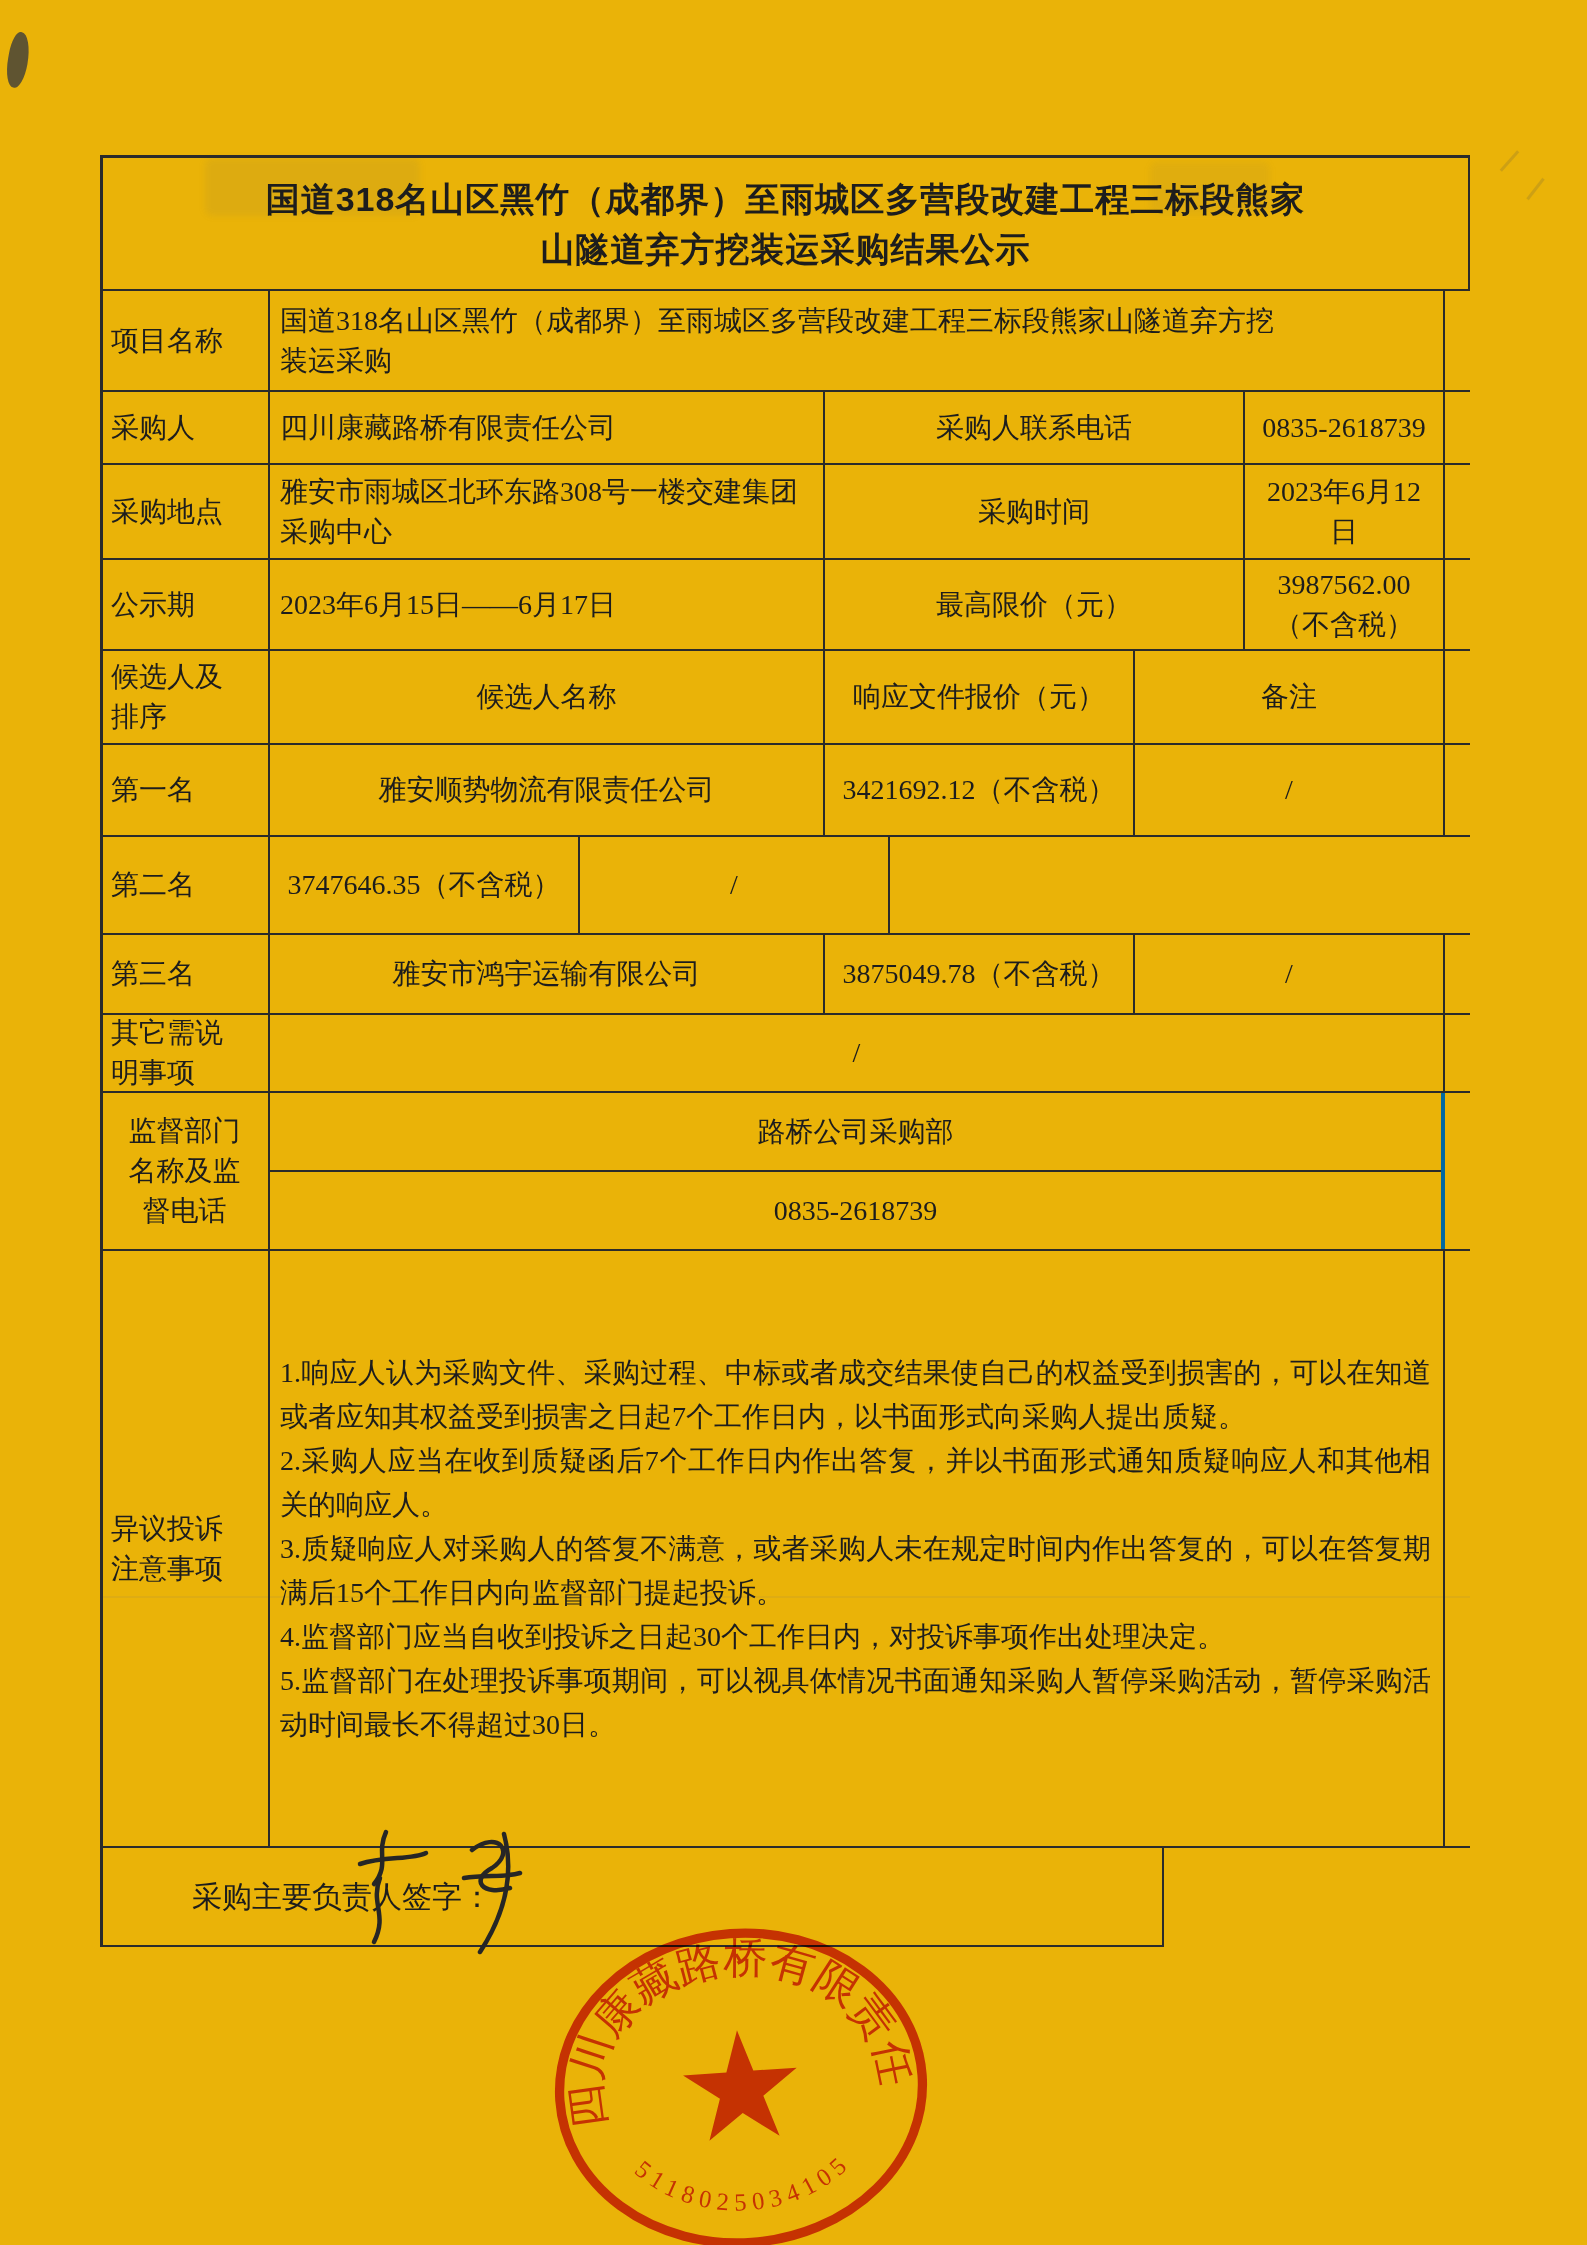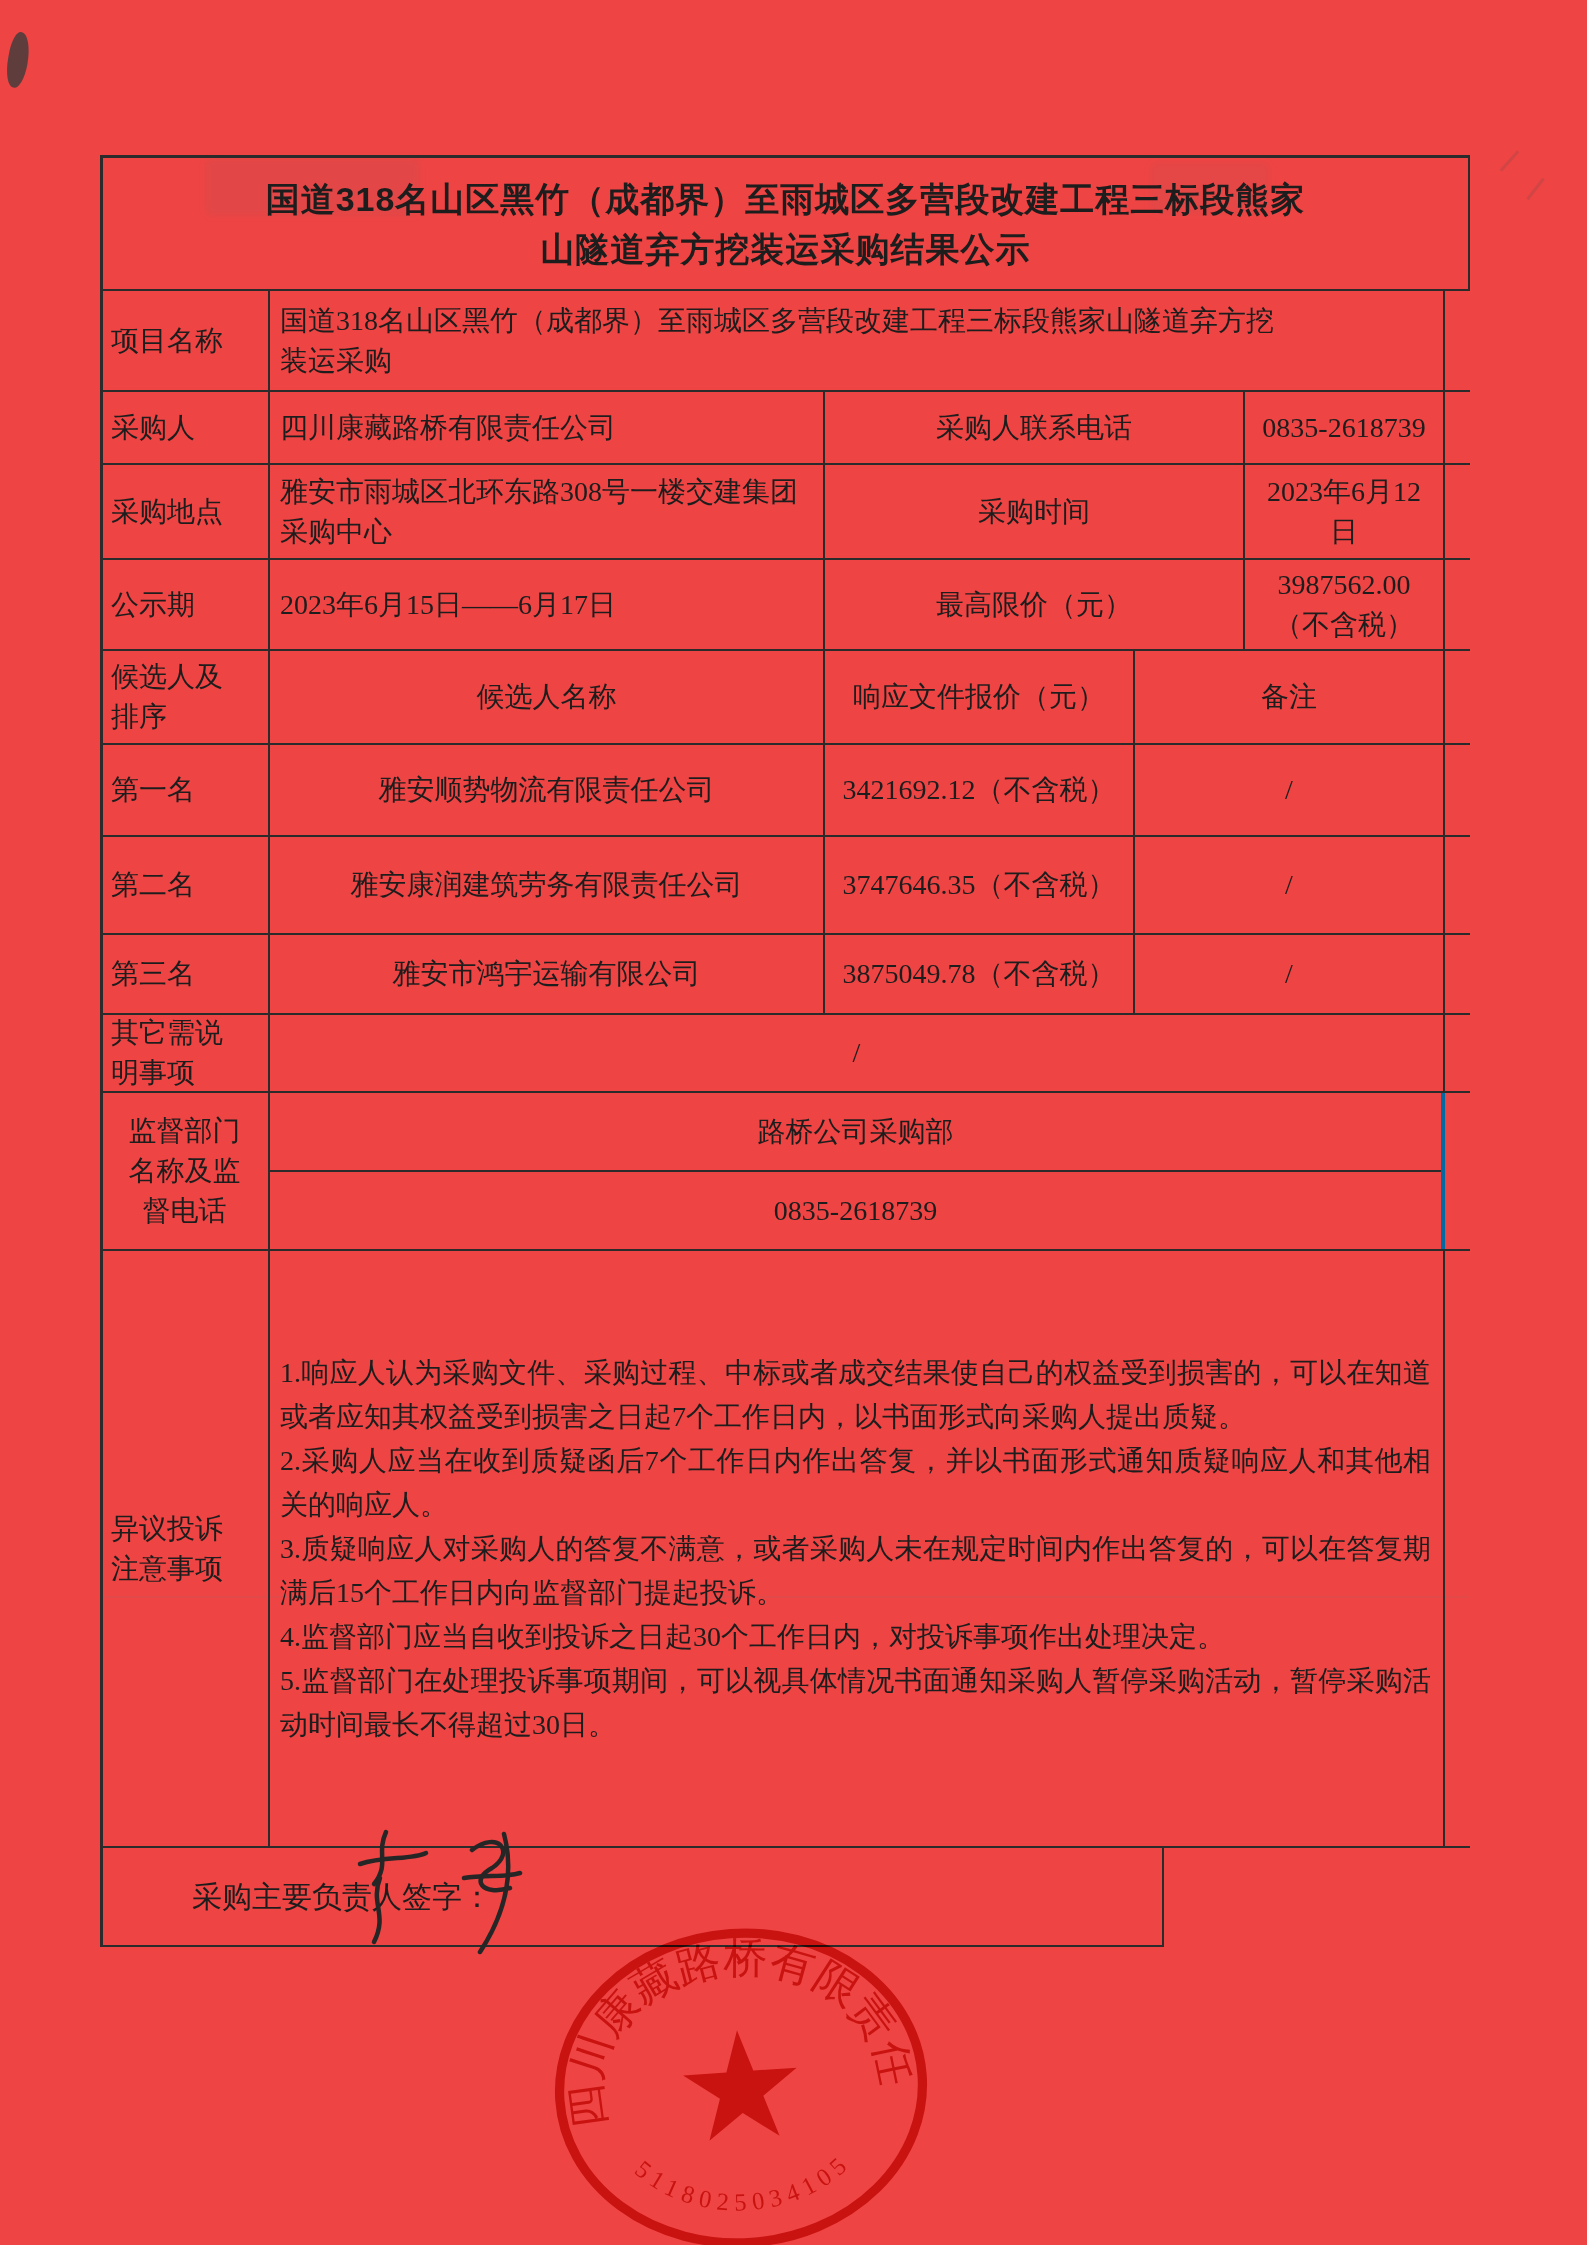--- a/index.html
+++ b/index.html
@@ -1,17 +1,17 @@
 <!DOCTYPE html>
 <html><head>
 <meta charset="utf-8">
 <style>
   html,body{margin:0;padding:0;background:#e8e8e8;}
   .page{
-    position:relative;width:1587px;height:2245px;background:#ef4444;
+    position:relative;width:1587px;height:2245px;background:#eab308;
     font-family:"Liberation Serif","DejaVu Serif",serif;color:#1d1d1d;
     overflow:hidden;margin:0 auto;
   }
   
   .tbl{
     position:absolute;left:100px;top:155px;width:1370px;
     border-left:3px solid #2b2b2b;border-top:3px solid #2b2b2b;
     box-sizing:border-box;
   }
   .row{display:flex;border-bottom:2px solid #2b2b2b;box-sizing:border-box;}
@@ -126,21 +126,20 @@
     </div>
 
     <div class="row r-c1">
       <div class="cell lab">第一名</div>
       <div class="cell ctr w-cand2">雅安顺势物流有限责任公司</div>
       <div class="cell ctr w-cand3">3421692.12（不含税）</div>
       <div class="cell ctr w-cand4">/</div>
     </div>
     <div class="row r-c2">
       <div class="cell lab">第二名</div>
-      <div class="cell ctr w-cand2">雅安康润建筑劳务有限责任公司</div>
       <div class="cell ctr w-cand3">3747646.35（不含税）</div>
       <div class="cell ctr w-cand4">/</div>
     </div>
     <div class="row r-c3">
       <div class="cell lab">第三名</div>
       <div class="cell ctr w-cand2">雅安市鸿宇运输有限公司</div>
       <div class="cell ctr w-cand3">3875049.78（不含税）</div>
       <div class="cell ctr w-cand4">/</div>
     </div>
 

